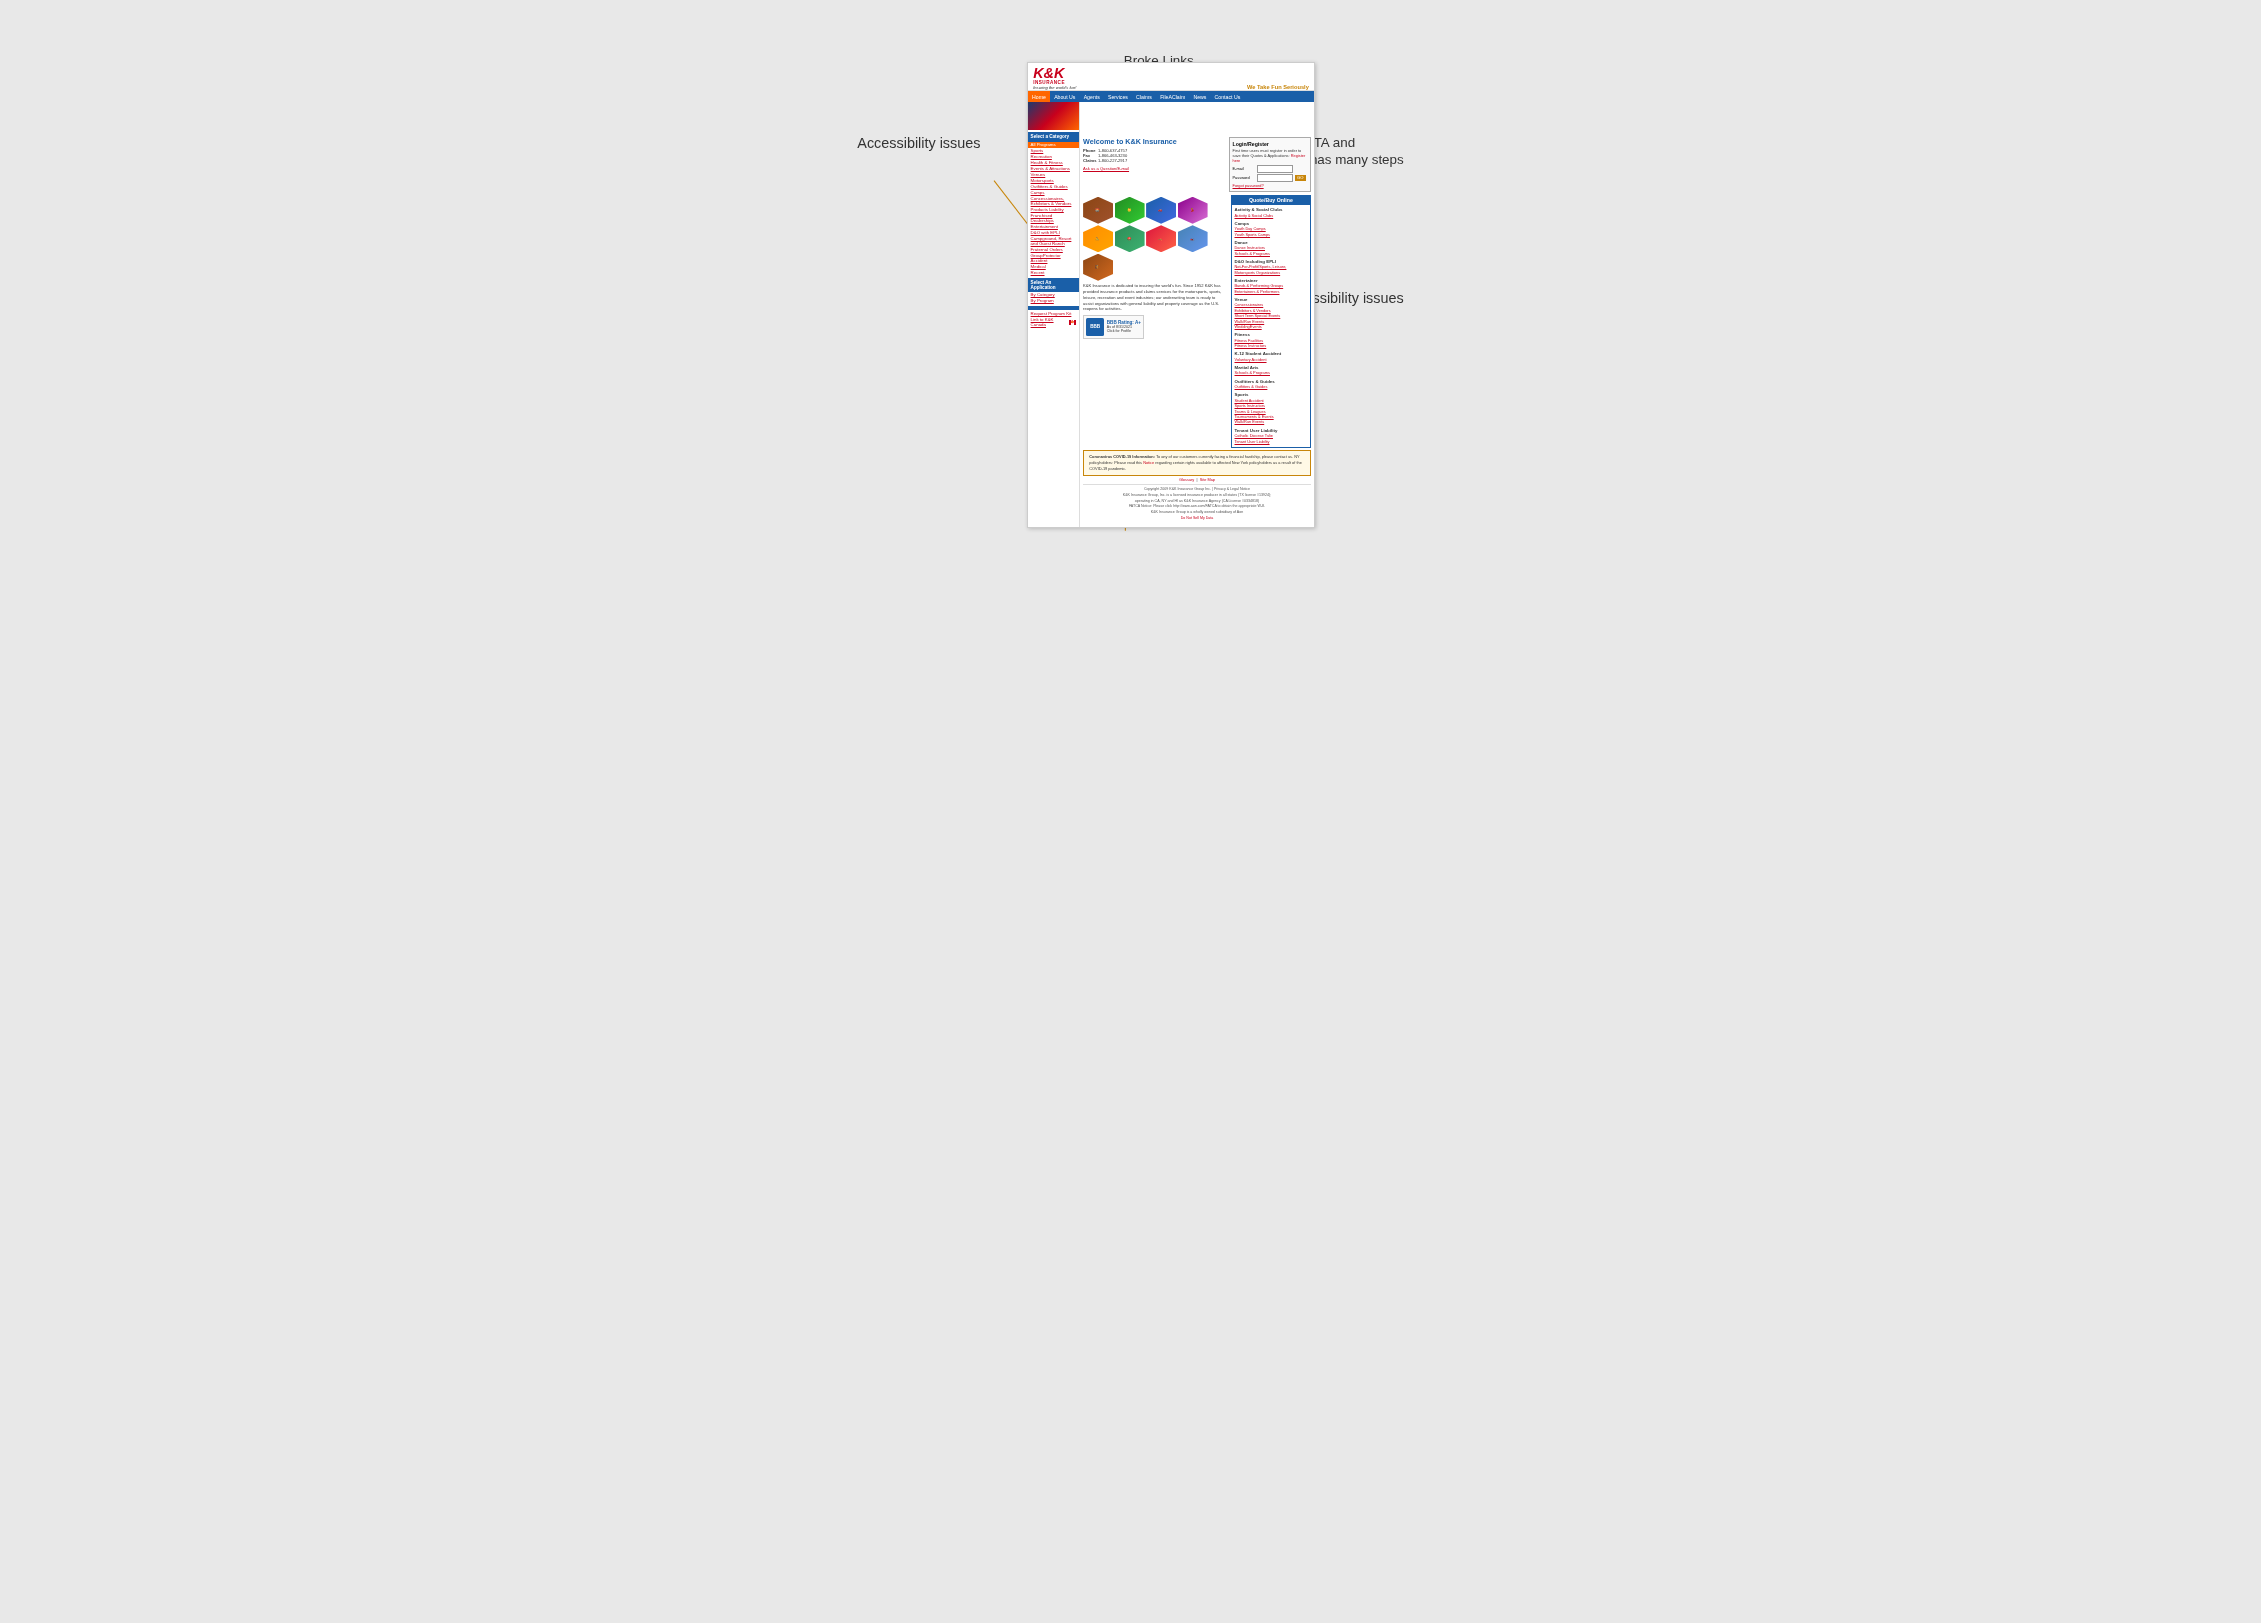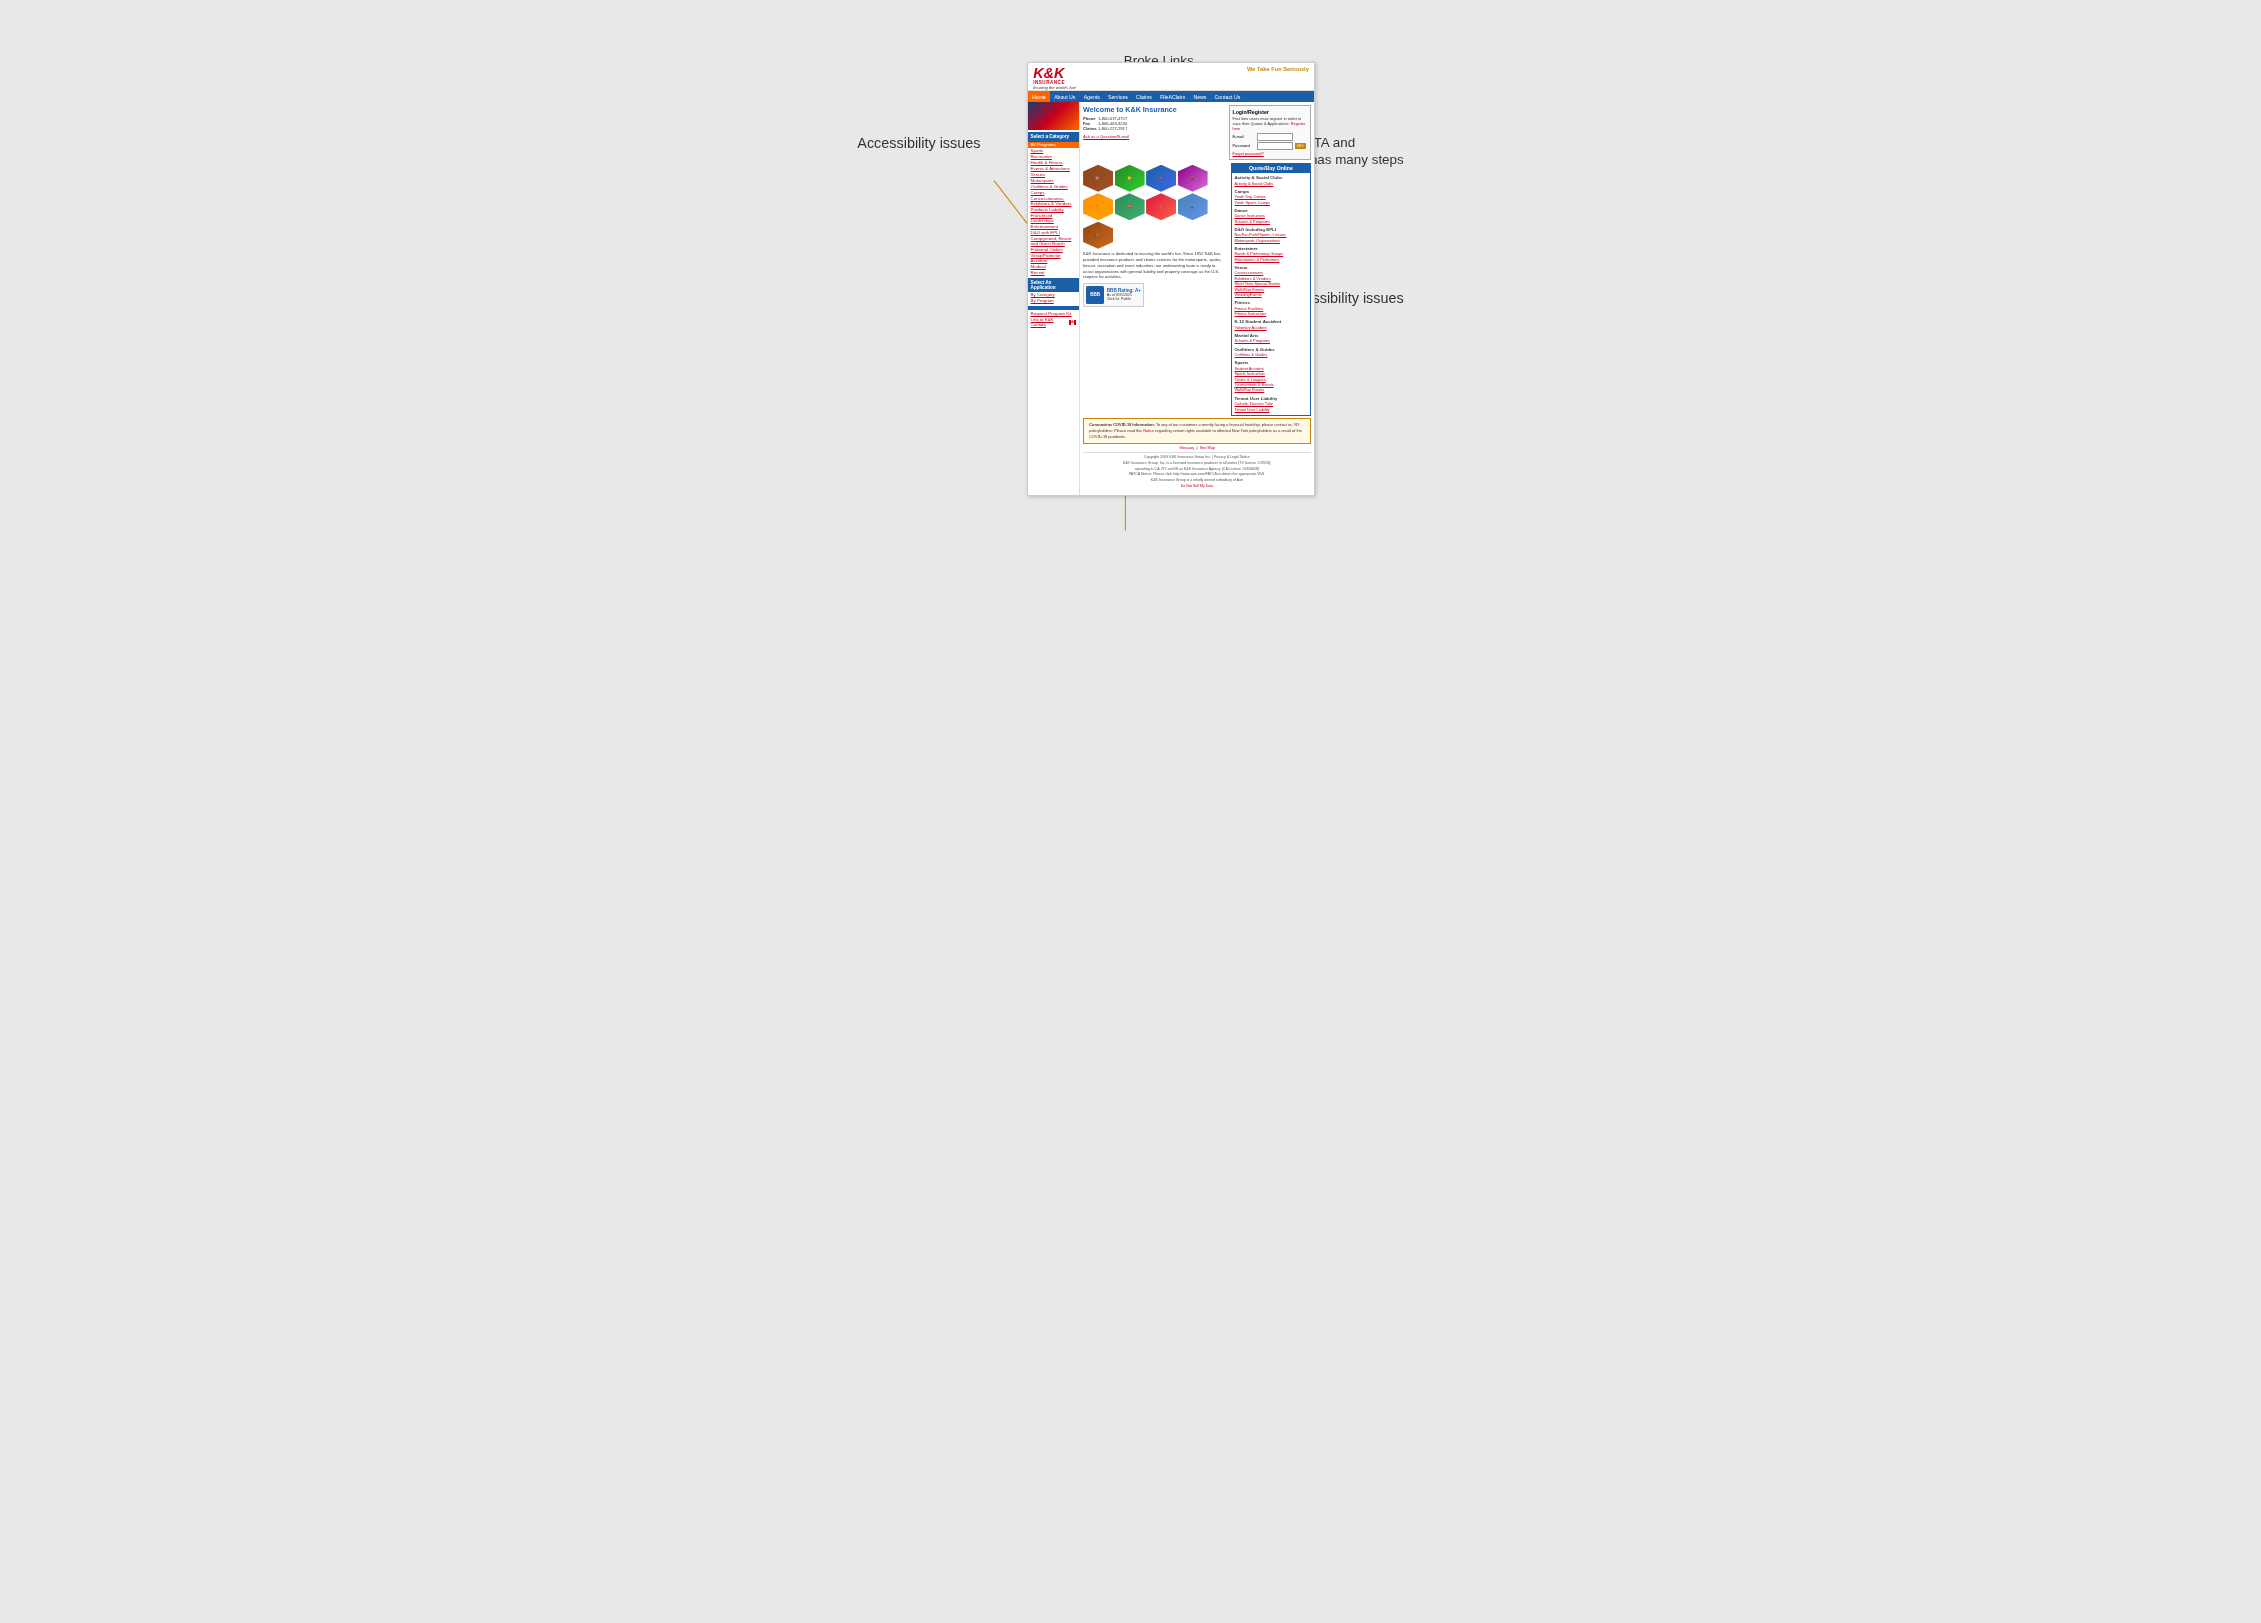--- a/index.html
+++ b/index.html
@@ -69,21 +69,21 @@
       position: relative;
       margin-top: 41px;
     }
 
     
     .site-header {
       background: #fff;
       padding: 3.1px 5.2px 0 5.2px;
       display: flex;
       justify-content: space-between;
-      align-items: flex-start;
+      align-items: flex-end;
       border-bottom: 0.5px solid #ddd;
     }
     .logo-area {
       display: flex;
       flex-direction: column;
     }
     .logo-kk {
       font-size: 14.4px;
       font-weight: 900;
       color: #c8001c;
@@ -166,20 +166,21 @@
       height: 5.2px;
       background: linear-gradient(to right, #c8001c 25%, #fff 25%, #fff 75%, #c8001c 75%);
       font-size: 3.6px;
       text-align: center;
     }
 
     
     .main-content {
       flex: 1;
       padding: 3.1px;
+      margin-top: 32px;
     }
 
     
     .top-info-row {
       display: flex;
       gap: 4.1px;
       margin-bottom: 3.1px;
     }
     .welcome-box {
       flex: 1;

